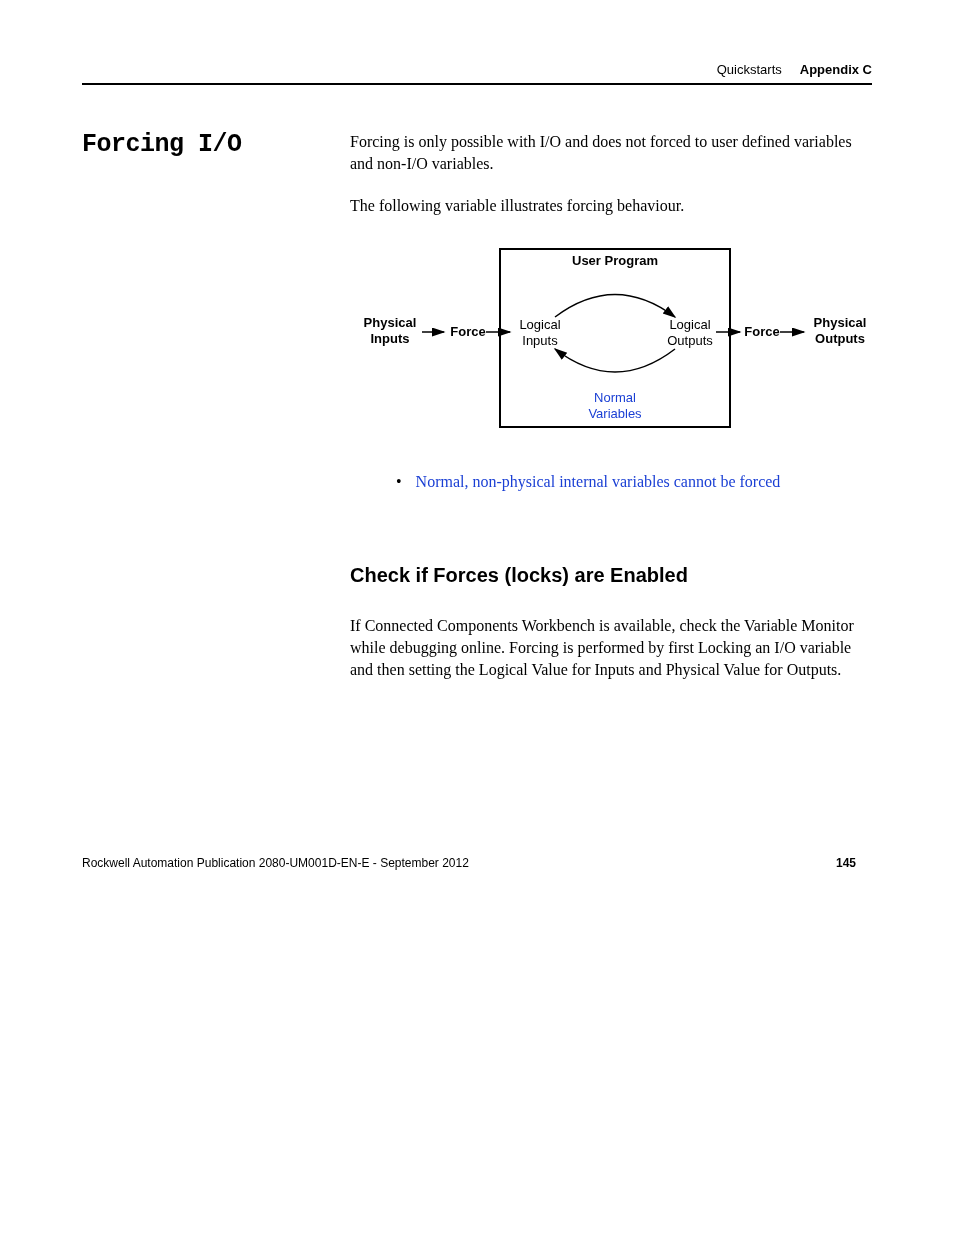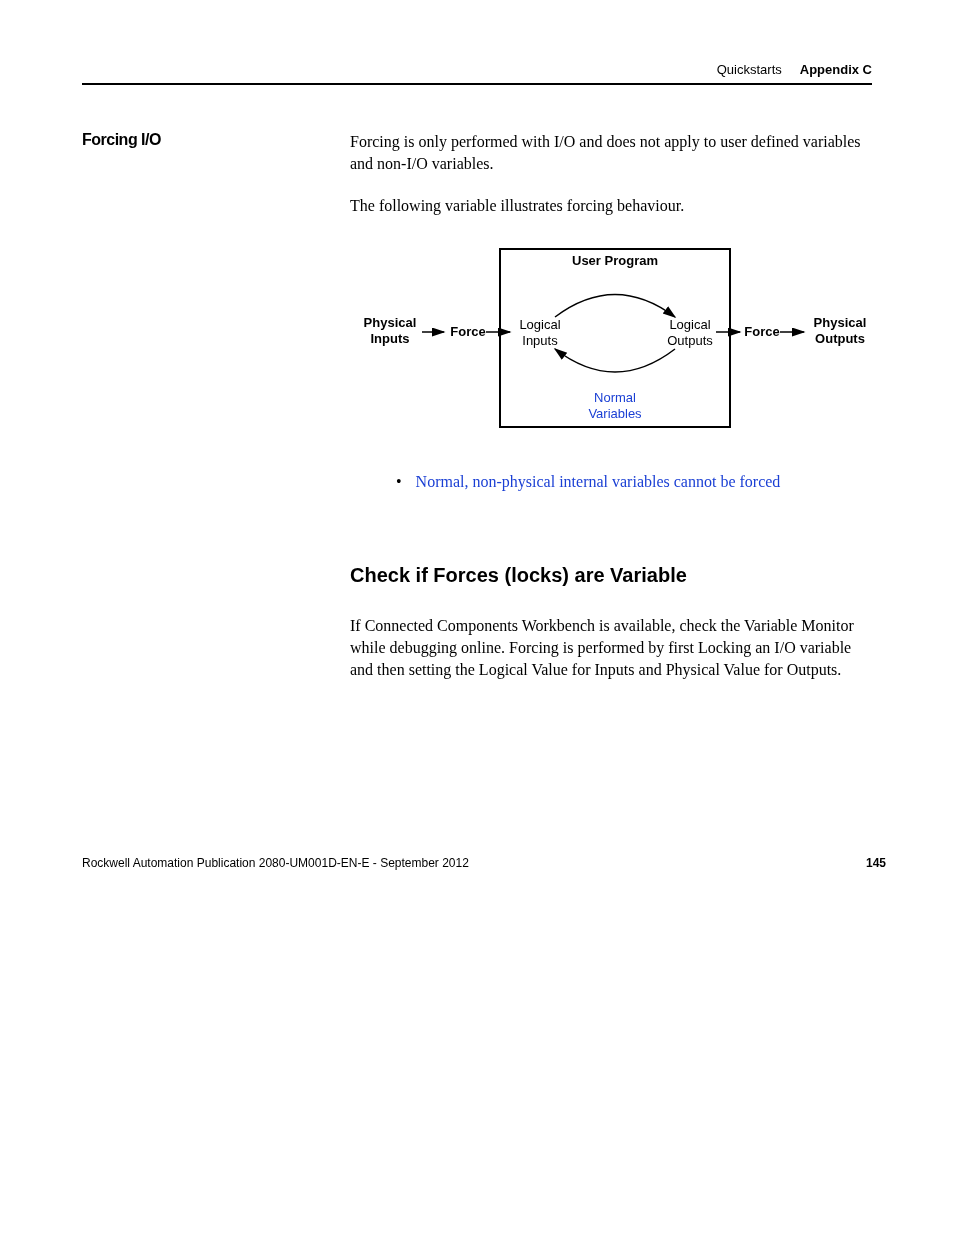--- a/index.html
+++ b/index.html
@@ -5,47 +5,47 @@
   * { margin: 0; padding: 0; box-sizing: border-box; }
   html, body { width: 954px; height: 1235px; background: #fff; font-family: Georgia, 'Times New Roman', serif; color: #000; }
   .page { position: relative; width: 954px; height: 920px; padding: 62px 82px 50px 82px; }
   .topbar { display: flex; justify-content: flex-end; align-items: baseline; gap: 18px; font-family: Arial, Helvetica, sans-serif; font-size: 13px; margin-bottom: 6px; }
   .topbar .quick { font-weight: 400; }
   .topbar .appendix { font-weight: 700; }
   .hr-top { border: none; border-top: 2px solid #000; margin-bottom: 46px; }
   .columns { display: flex; align-items: flex-start; }
   .leftcol { width: 268px; flex: 0 0 268px; }
   .rightcol { flex: 1; }
-  .section-head { font-family: Liberation Sans, sans-serif; font-weight: 700; font-size: 16px; letter-spacing: -0.5px; line-height: 1.1; }
+  .section-head { font-family: Liberation Mono, monospace; font-weight: 700; font-size: 25px; letter-spacing: -0.5px; line-height: 1.1; }
   .para { font-size: 16px; line-height: 1.38; margin-bottom: 20px; }
   .diagram-wrap { display: flex; justify-content: flex-start; margin-top: 18px; margin-bottom: 34px; }
   .bullet-row { display: flex; align-items: flex-start; margin-left: 46px; gap: 14px; margin-bottom: 70px; }
   .bullet-dot { font-size: 16px; line-height: 1.4; }
   .bullet-text { font-size: 16px; line-height: 1.4; color: #1a3fd4; }
   .subhead { font-family: Arial, Helvetica, sans-serif; font-weight: 700; font-size: 20px; margin-bottom: 28px; }
-  .footer { position: absolute; left: 82px; right: 68px; bottom: 50px; display: flex; justify-content: space-between; font-family: Arial, Helvetica, sans-serif; font-size: 12px; }
+  .footer { position: absolute; left: 82px; right: 98px; bottom: 50px; display: flex; justify-content: space-between; font-family: Arial, Helvetica, sans-serif; font-size: 12px; }
   .footer .pg { font-weight: 700; }
   svg text { font-family: Arial, Helvetica, sans-serif; }
 </style>
 </head>
 <body>
 
 <div class="page">
   <div class="topbar">
     <span class="quick">Quickstarts</span>
     <span class="appendix">Appendix C</span>
   </div>
   <hr class="hr-top">
 
   <div class="columns">
     <div class="leftcol">
       <h1 class="section-head">Forcing I/O</h1>
     </div>
     <div class="rightcol">
-      <p class="para">Forcing is only performed with I/O and does not apply to user defined variables and non-I/O variables.</p>
+      <p class="para">Forcing is only possible with I/O and does not forced to user defined variables and non-I/O variables.</p>
       <p class="para">The following variable illustrates forcing behaviour.</p>
 
       <div class="diagram-wrap">
         <svg width="520" height="200" viewBox="0 0 520 200">
           <defs>
             <marker id="arrow" markerWidth="10" markerHeight="10" refX="8" refY="3" orient="auto" markerUnits="strokeWidth">
               <path d="M0,0 L9,3 L0,6 Z" fill="#000"></path>
             </marker>
           </defs>
 
@@ -84,21 +84,21 @@
           <text x="490" y="90" text-anchor="middle" font-size="13" font-weight="700">Physical</text>
           <text x="490" y="106" text-anchor="middle" font-size="13" font-weight="700">Outputs</text>
         </svg>
       </div>
 
       <div class="bullet-row">
         <span class="bullet-dot">•</span>
         <span class="bullet-text">Normal, non-physical internal variables cannot be forced</span>
       </div>
 
-      <h2 class="subhead">Check if Forces (locks) are Variable</h2>
+      <h2 class="subhead">Check if Forces (locks) are Enabled</h2>
 
       <p class="para">If Connected Components Workbench is available, check the Variable Monitor while debugging online. Forcing is performed by first Locking an I/O variable and then setting the Logical Value for Inputs and Physical Value for Outputs.</p>
     </div>
   </div>
 
   <div class="footer">
     <span>Rockwell Automation Publication 2080-UM001D-EN-E - September 2012</span>
     <span class="pg">145</span>
   </div>
 </div>

